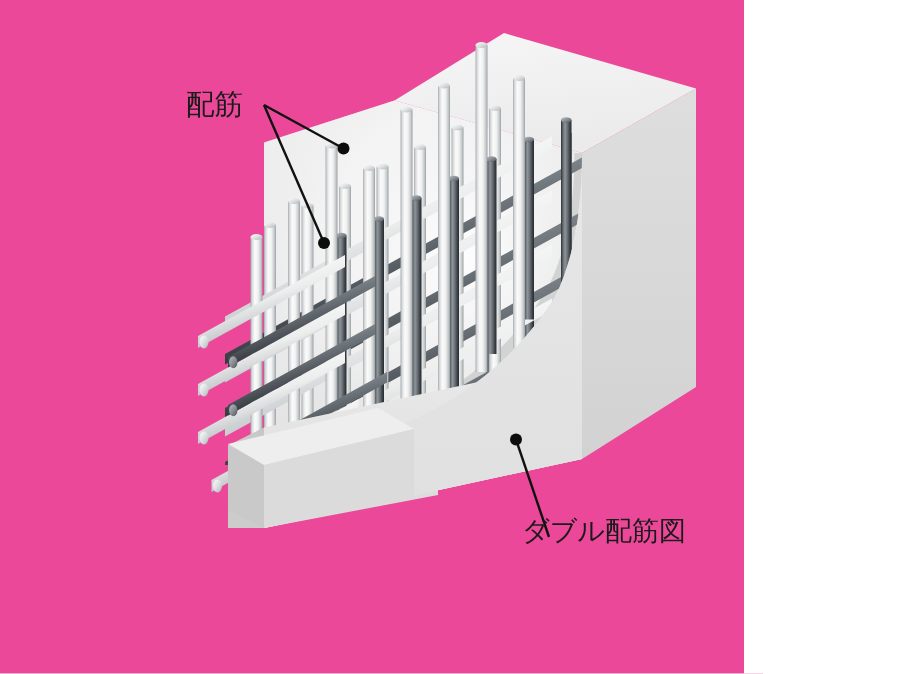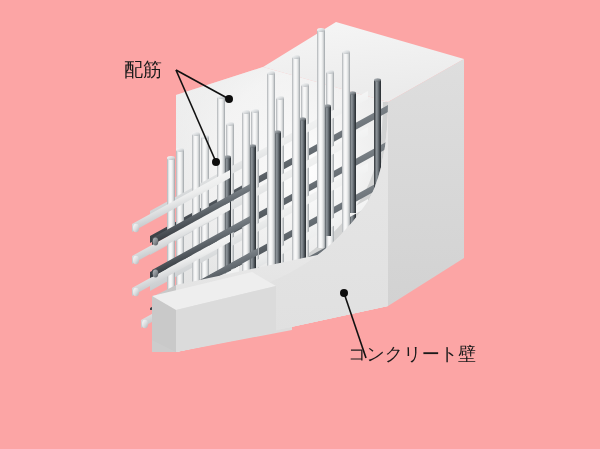--- a/index.html
+++ b/index.html
@@ -1,17 +1,17 @@
 <!DOCTYPE html>
 <html><head>
 <meta charset="utf-8">
 <style>
   html,body{margin:0;padding:0;background:#ffffff;}
   body{width:600px;height:449px;overflow:hidden;font-family:"Liberation Sans",sans-serif;}
-  #stage{position:relative;width:600px;height:449px;background:#fca5a5;}
+  #stage{position:relative;width:496px;height:449px;background:#ec4899;}
   #figure{position:absolute;left:0;top:0;width:600px;height:449px;}
   .lbl{position:absolute;white-space:nowrap;color:#1a1a1a;}
   #label-haikin{left:124px;top:57px;font-size:19px;font-family:"DejaVu Sans","Liberation Sans",sans-serif;letter-spacing:0px;}
   #label-wall{left:348px;top:342px;font-size:18px;font-family:"DejaVu Sans","Liberation Sans",sans-serif;letter-spacing:0px;}
   #caption{left:108px;top:400px;font-size:23px;font-family:"DejaVu Serif","Liberation Serif",serif;letter-spacing:1px;color:#111;}
 </style>
 </head>
 <body>
 
 <div id="stage">
@@ -343,16 +343,16 @@
     </g>
     <g fill="#0d0d0d">
       <circle cx="229" cy="99" r="4"></circle>
       <circle cx="216" cy="162" r="4"></circle>
       <circle cx="344" cy="293" r="4"></circle>
     </g>
   </svg>
 
   <div class="lbl" id="label-haikin">配筋</div>
 
-  <div class="lbl" id="label-wall">コンクリート壁</div>
+  <div class="lbl" id="label-wall">ダブル配筋図</div>
 
 
 </div>
 
 </body></html>

